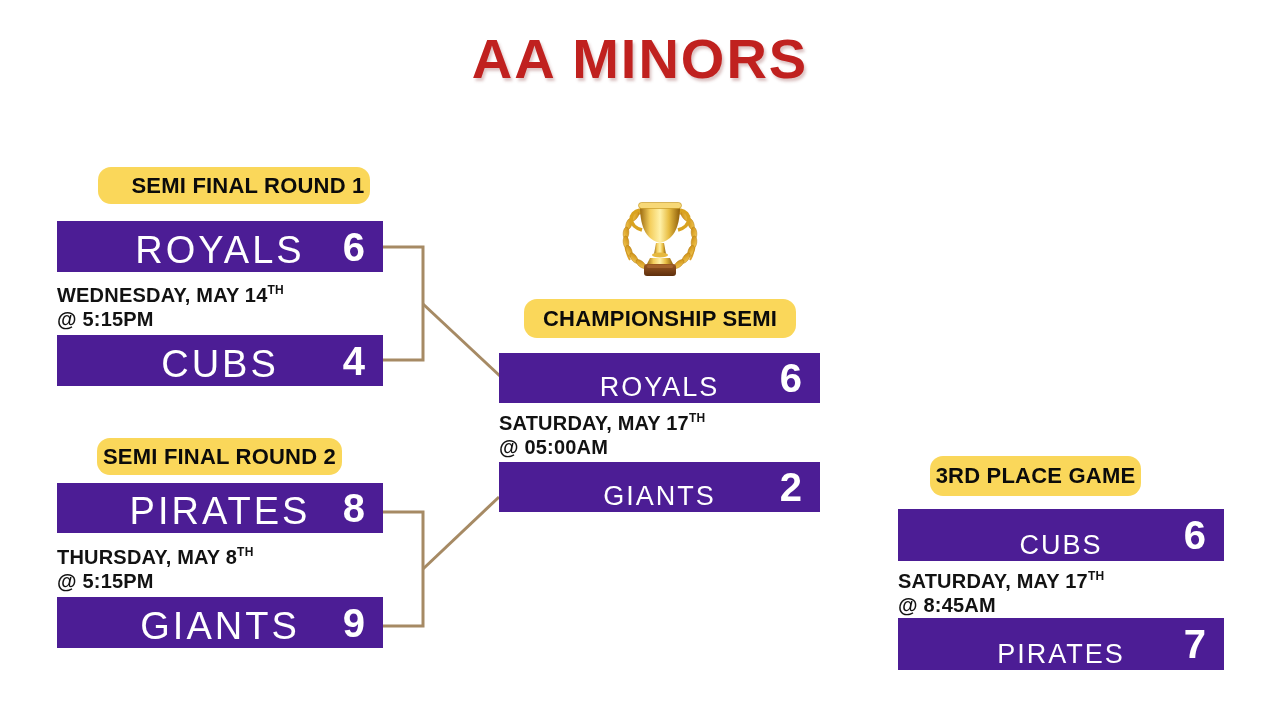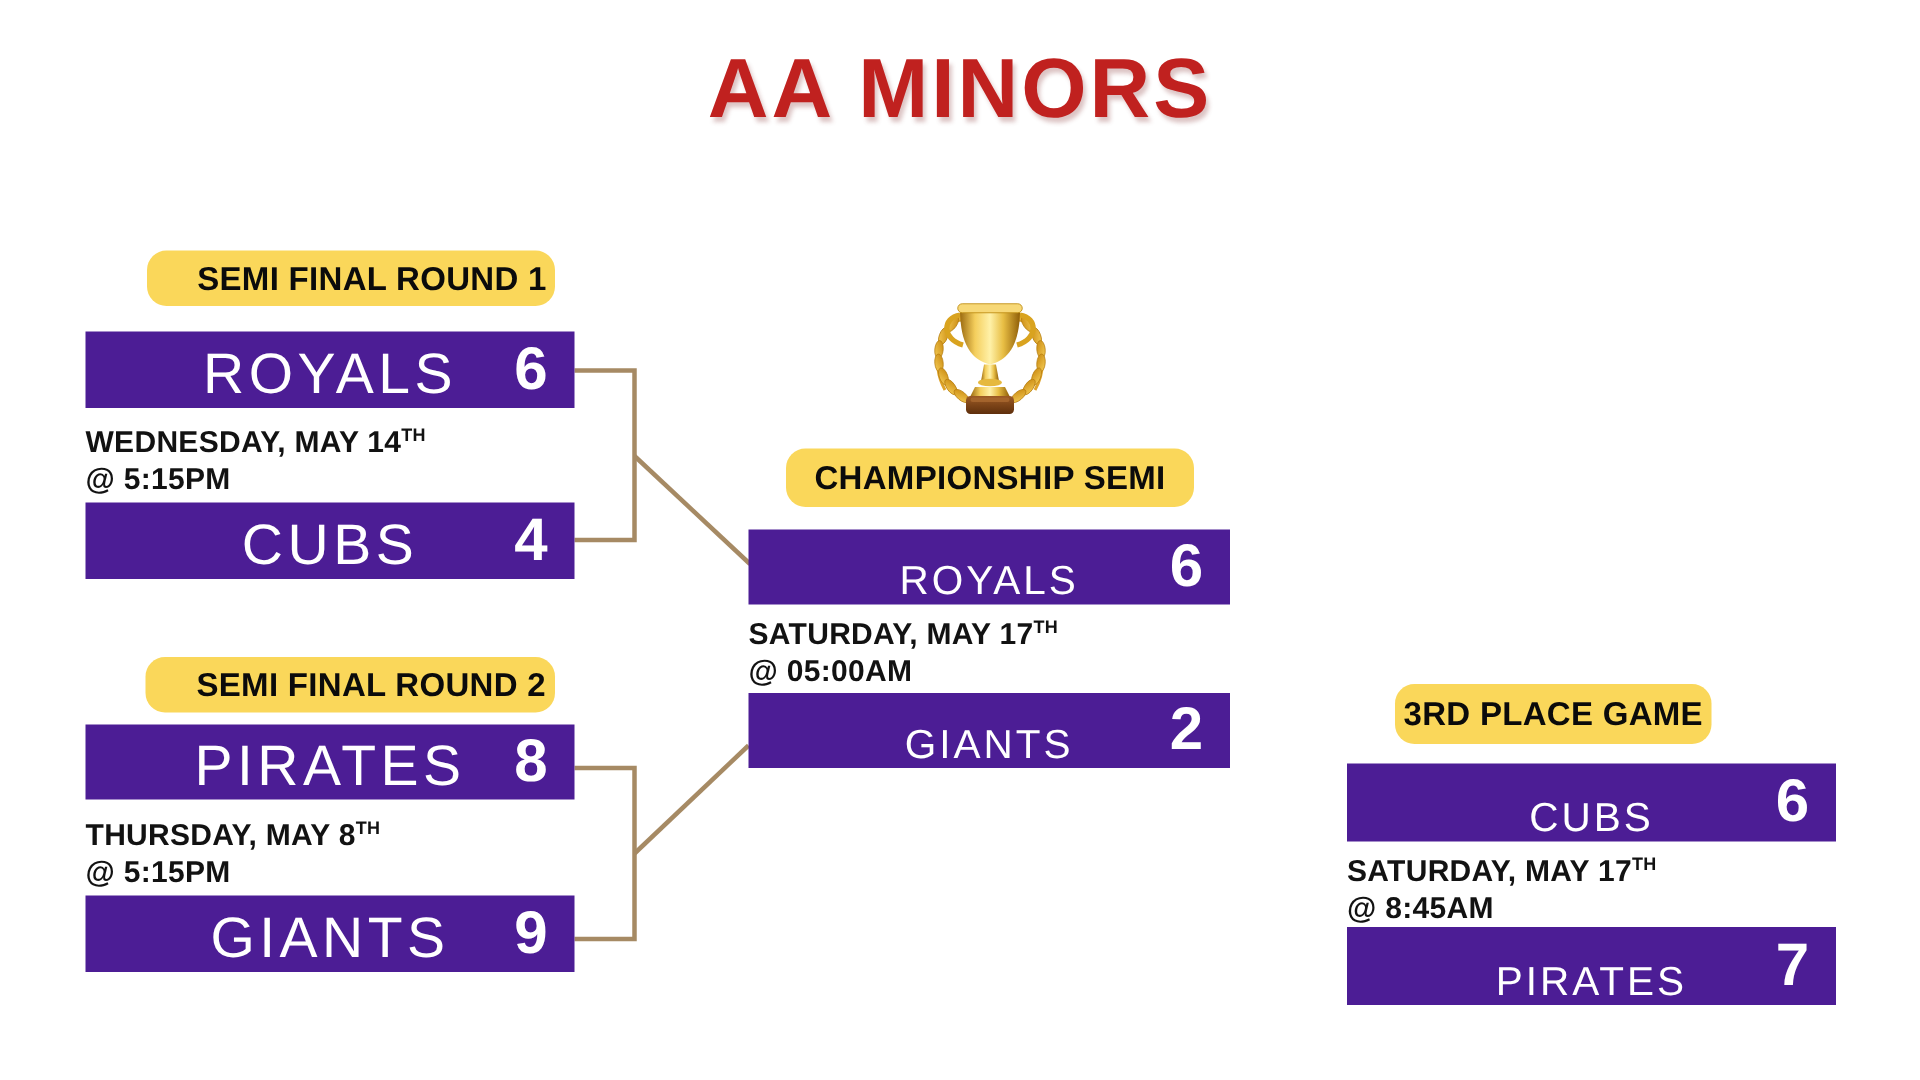--- a/index.html
+++ b/index.html
@@ -120,21 +120,21 @@
       <span>WEDNESDAY, MAY 14</span><sup>TH</sup><br>
       <span>@ 5:15PM</span>
     </div>
     <div class="bar" style="left:57px;top:335px;width:326px;height:51px;">
       <span class="name">CUBS</span>
       <span class="score">4</span>
     </div>
   </section>
 
   <section>
-    <div class="badge" style="left:97px;top:438px;width:245px;height:37px;padding-left:28px;">SEMI FINAL ROUND 2</div>
+    <div class="badge" style="left:97px;top:438px;width:245px;height:37px;">SEMI FINAL ROUND 2</div>
     <div class="bar" style="left:57px;top:483px;width:326px;height:50px;">
       <span class="name">PIRATES</span>
       <span class="score">8</span>
     </div>
     <div class="date" style="left:57px;top:540px;width:326px;">
       <span>THURSDAY, MAY 8</span><sup>TH</sup><br>
       <span>@ 5:15PM</span>
     </div>
     <div class="bar" style="left:57px;top:597px;width:326px;height:51px;">
       <span class="name">GIANTS</span>

